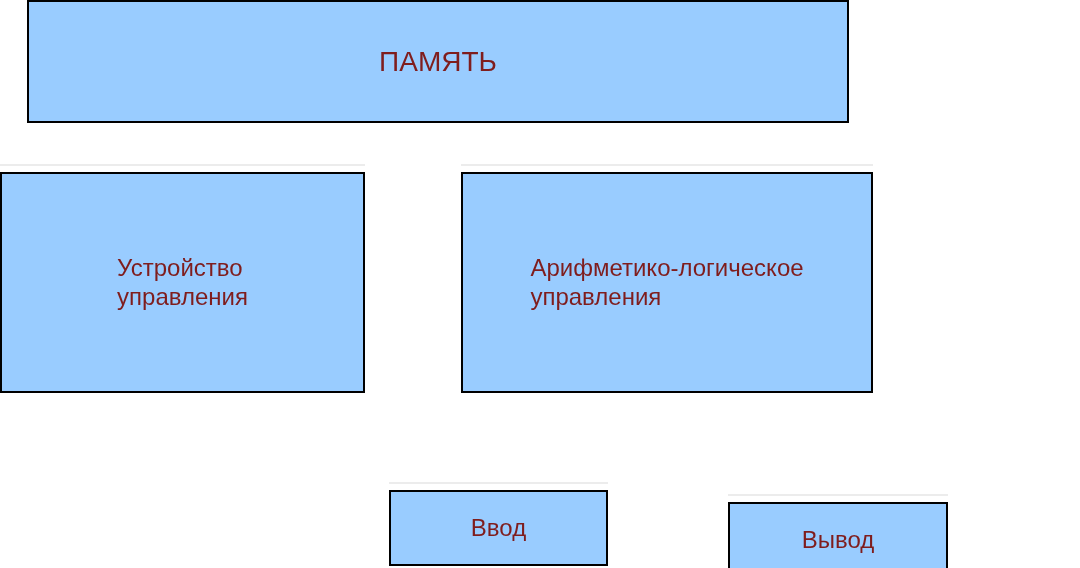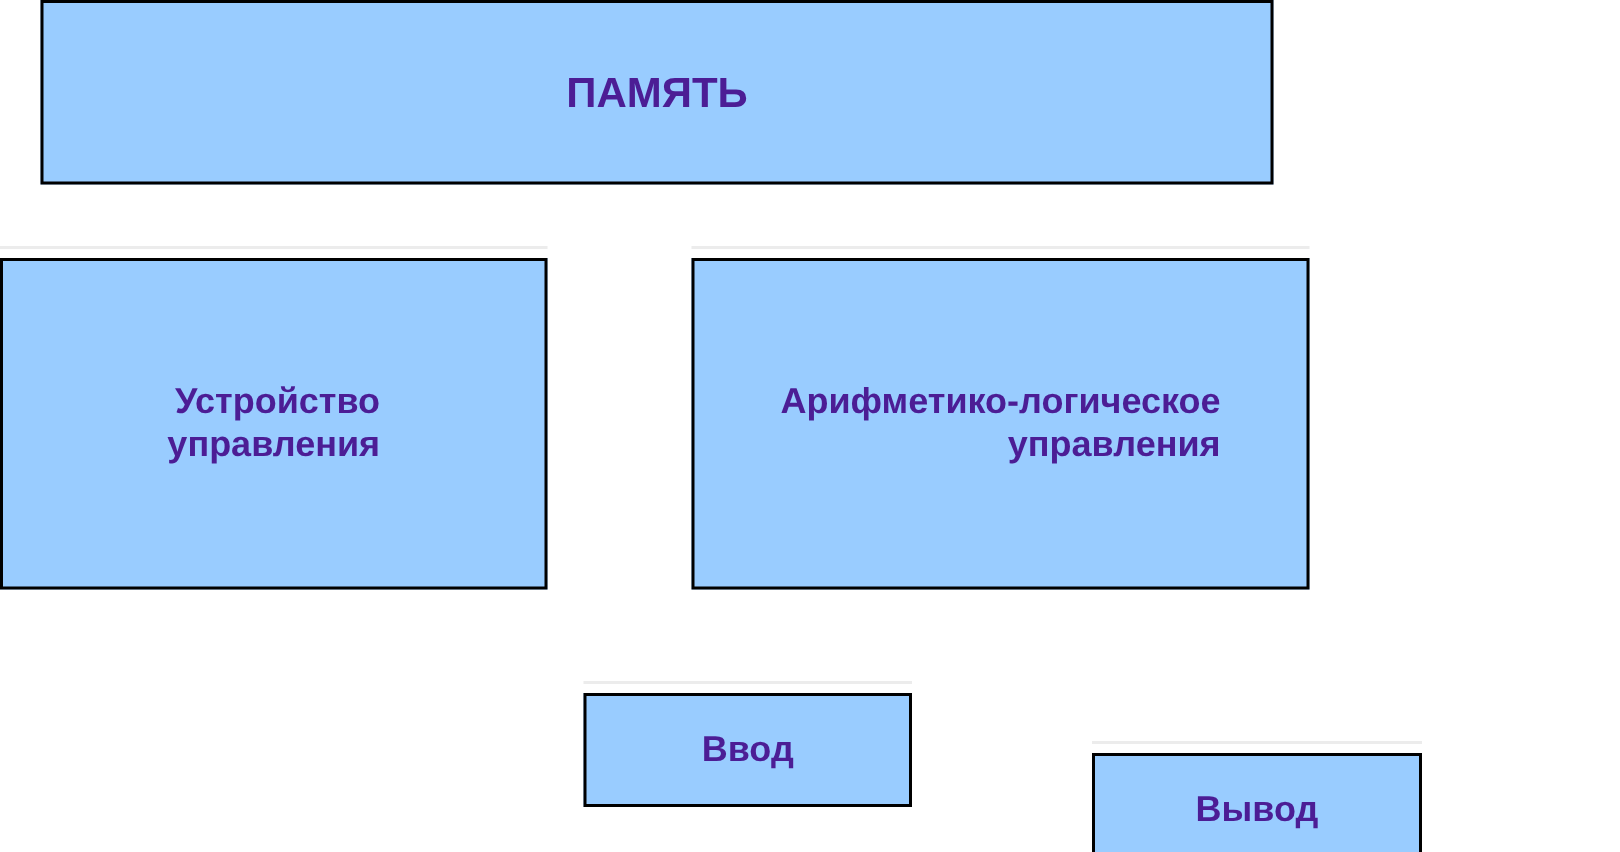--- a/index.html
+++ b/index.html
@@ -19,41 +19,41 @@
     position: absolute;
     box-sizing: border-box;
     background: #99CCFF;
     border: 2px solid #000000;
     display: flex;
     align-items: center;
     justify-content: center;
   }
   .box .label {
     display: block;
-    color: #4c1d95;
-    font-weight: bold;
-    text-align: right;
+    color: #7f1d1d;
+    font-weight: normal;
+    text-align: left;
     white-space: pre-line;
     line-height: 1.2;
   }
   
   .box.ghosted::before {
     content: "";
     position: absolute;
     left: -2px;
     right: -2px;
     top: -10px;
     height: 2px;
     background: #ececec;
   }
   .box-memory  { left: 27px;  top: 0px;   width: 822px; height: 123px; }
   .box-memory .label { font-size: 28px; }
   .box-control { left: 0px;   top: 172px; width: 365px; height: 221px; }
   .box-alu     { left: 461px; top: 172px; width: 412px; height: 221px; }
-  .box-input   { left: 389px; top: 462px; width: 219px; height: 76px;  }
+  .box-input   { left: 389px; top: 490px; width: 219px; height: 76px;  }
   .box-output  { left: 728px; top: 502px; width: 220px; height: 76px;  }
   .box-control .label,
   .box-alu .label,
   .box-input .label,
   .box-output .label { font-size: 24px; }
 </style>
 </head>
 <body>
 
 <div class="canvas">

